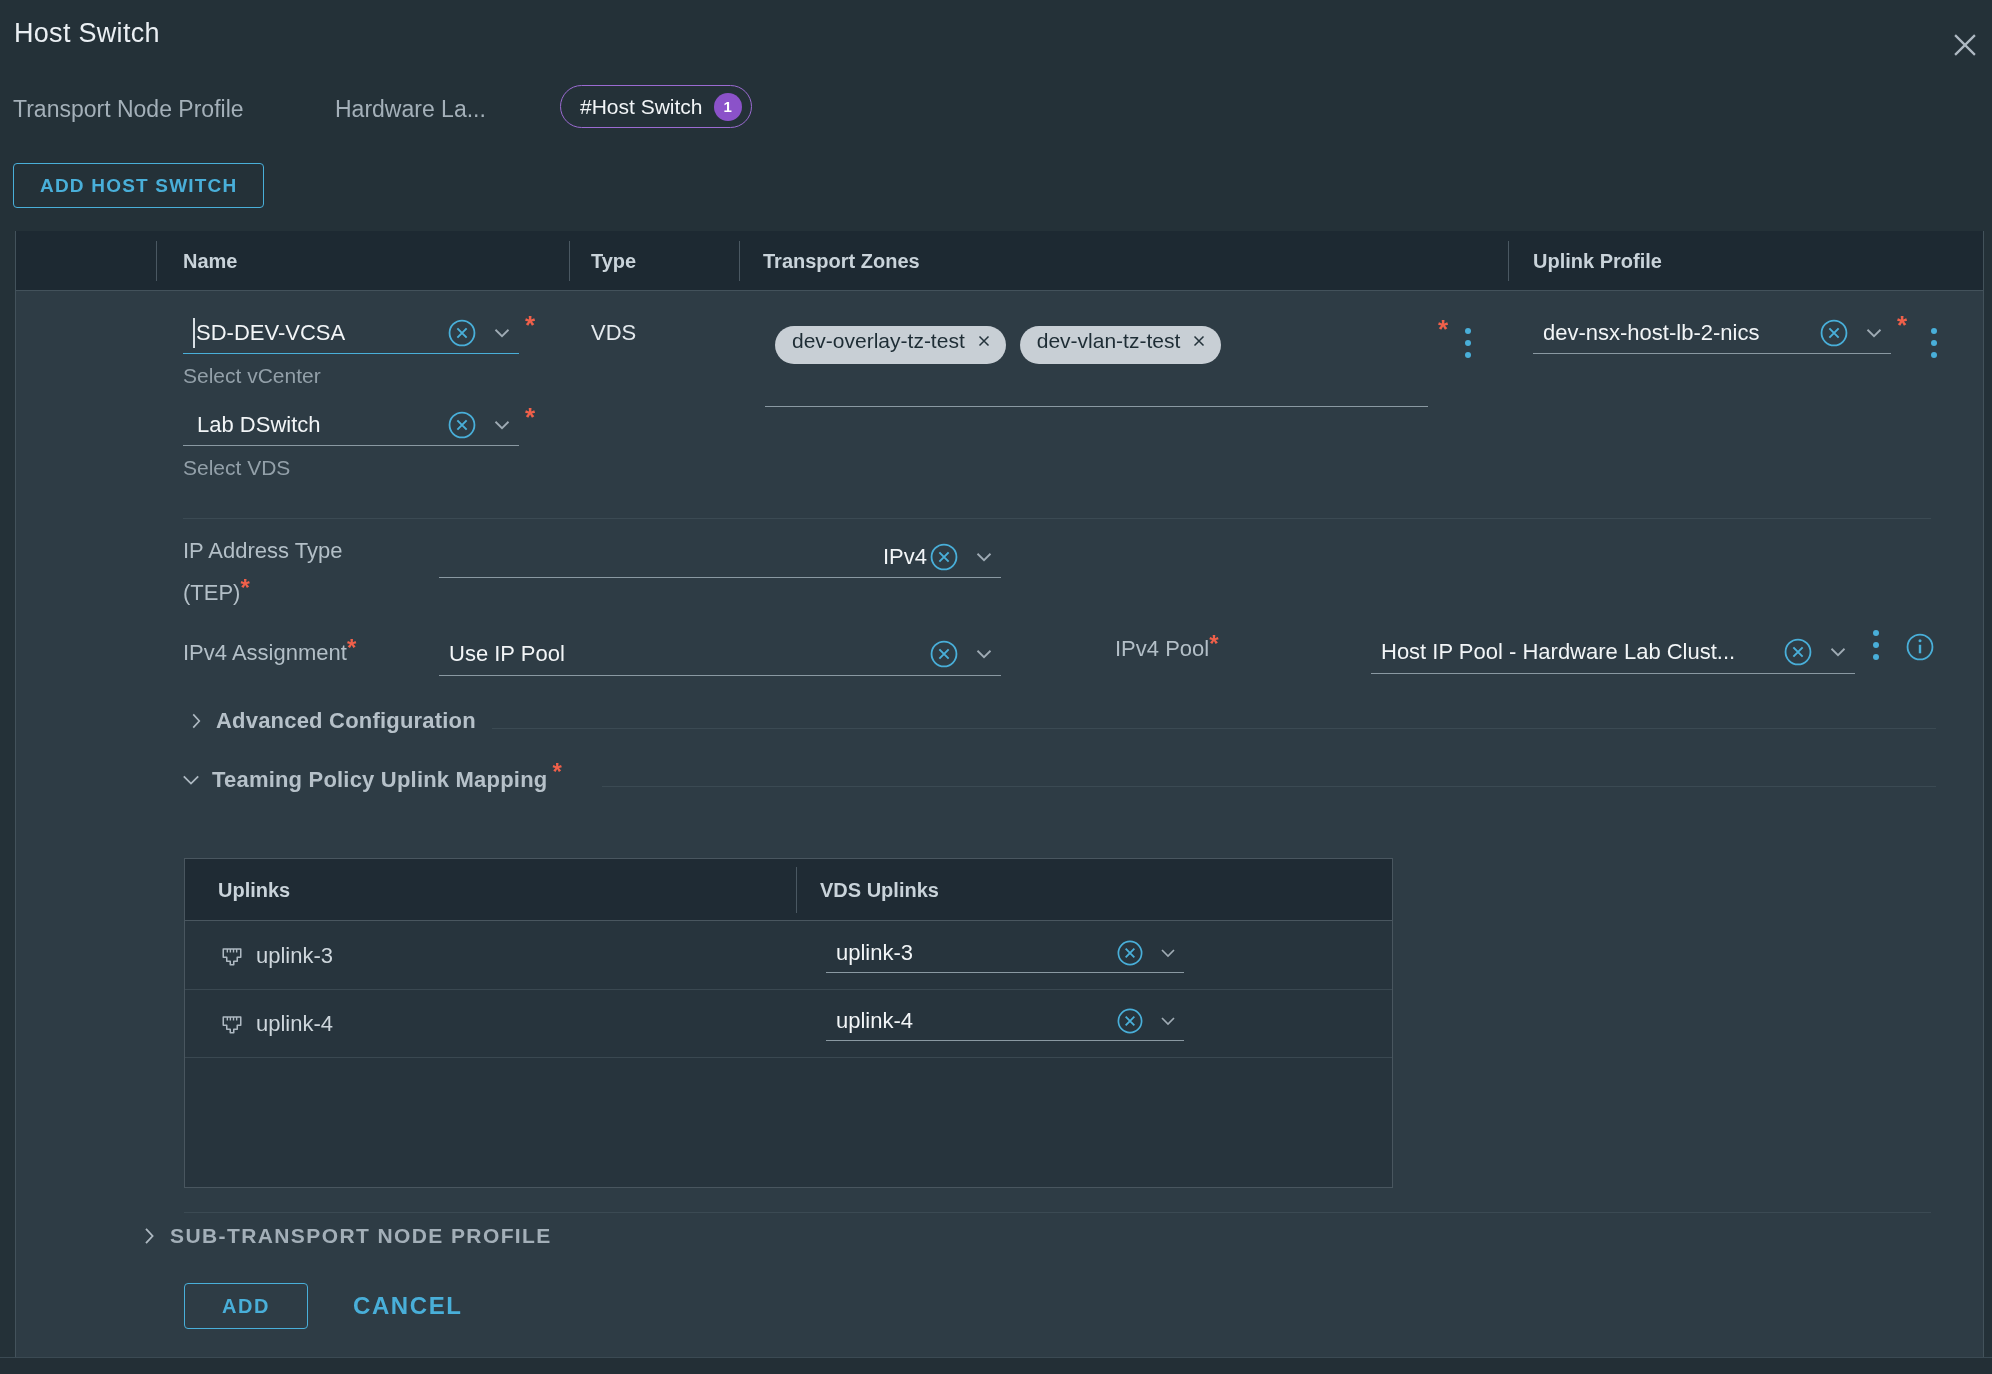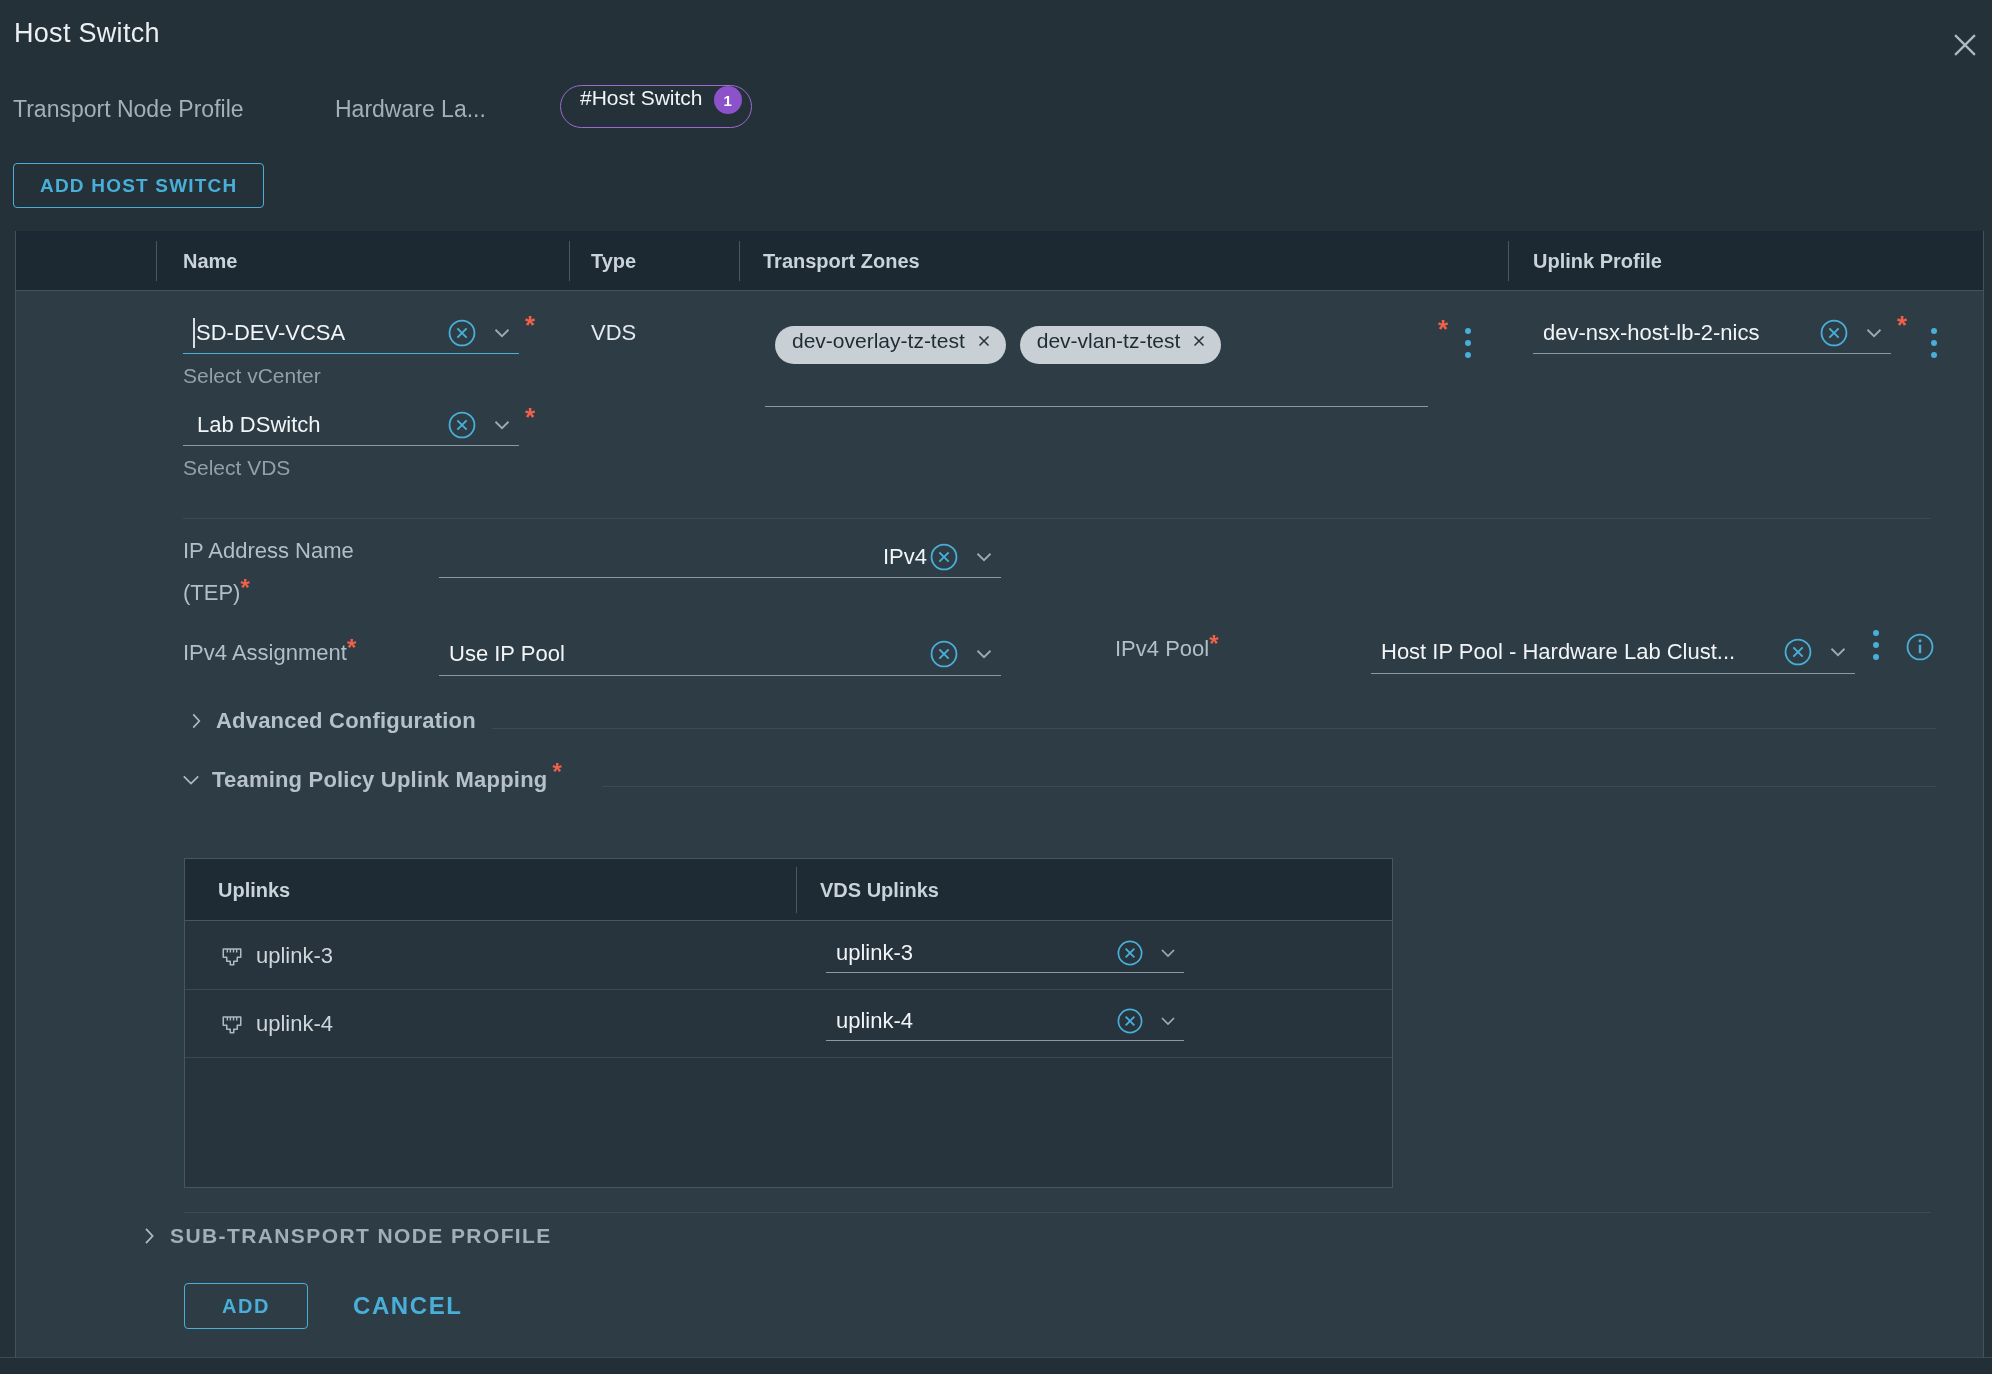--- a/index.html
+++ b/index.html
@@ -7,21 +7,21 @@
   body { font-family:"Liberation Sans","DejaVu Sans",sans-serif; }
   .app { position:relative; width:1992px; height:1374px; background:#243138; overflow:hidden; }
 
   
   .page-title { position:absolute; left:14px; top:18px; font-size:27px; color:#eaeff3; font-weight:400; letter-spacing:.3px; }
   .close-btn { position:absolute; left:1948px; top:28px; width:34px; height:34px; cursor:pointer; }
   .tab { position:absolute; top:96px; font-size:23px; color:#a4b0b9; cursor:pointer; }
   .tab.t1 { left:13px; }
   .tab.t2 { left:335px; }
   .pill { position:absolute; left:560px; top:85px; height:43px; border:1px solid #9b6bd2; border-radius:22px;
-          display:flex; align-items:flex-start; padding:0 9px 0 19px; gap:11px; cursor:pointer; }
+          display:flex; align-items:center; padding:0 9px 0 19px; gap:11px; cursor:pointer; }
   .pill-label { color:#f2f5f7; font-size:21px; }
   .pill-badge { width:28px; height:28px; border-radius:50%; background:#8b52c9; color:#fff; font-size:15px; font-weight:700;
                 display:flex; align-items:center; justify-content:center; }
   .add-hs-btn { position:absolute; left:13px; top:163px; height:45px; padding:0 26px; background:transparent;
                 border:1px solid #49afd9; border-radius:4px; color:#49afd9; font-size:19px; font-weight:700;
                 letter-spacing:1.2px; font-family:inherit; cursor:pointer; }
 
   
   .grid { position:absolute; left:15px; top:231px; width:1969px; height:1126px; background:#2e3c45;
           border-left:1px solid #43525b; border-right:1px solid #43525b; }
@@ -176,21 +176,21 @@
     </div>
     <span class="req" style="left:1881px; top:81px;">*</span>
     <div class="kebab" style="left:1913px; top:95px;">
         <i></i>
         <i></i>
         <i></i>
       </div>
 
     <div class="hline" style="left:167px; top:287px; width:1748px;"></div>
 
-    <div class="flabel" style="left:167px; top:307px;">IP Address Name</div>
+    <div class="flabel" style="left:167px; top:307px;">IP Address Type</div>
     <div class="flabel" style="left:167px; top:343px;"><span>(TEP)</span><span class="req-inline">*</span></div>
     <div class="field" style="left:423px; top:305px; width:562px;text-align:right;">
       <span class="fval">IPv4</span>
       <span class="ficons">
         <svg width="30" height="30" viewBox="0 0 20 20">
           <circle cx="10" cy="10" r="8.3" stroke="#49afd9" stroke-width="1.2" fill="none"></circle>
           <path d="M6.9 6.9 L13.1 13.1 M13.1 6.9 L6.9 13.1" stroke="#49afd9" stroke-width="1.3"></path>
         </svg>
         <svg width="26" height="26" viewBox="0 0 20 20">
           <path d="M5 7.5 L10 12.5 L15 7.5" stroke="#9fabb4" stroke-width="1.4" fill="none"></path>

